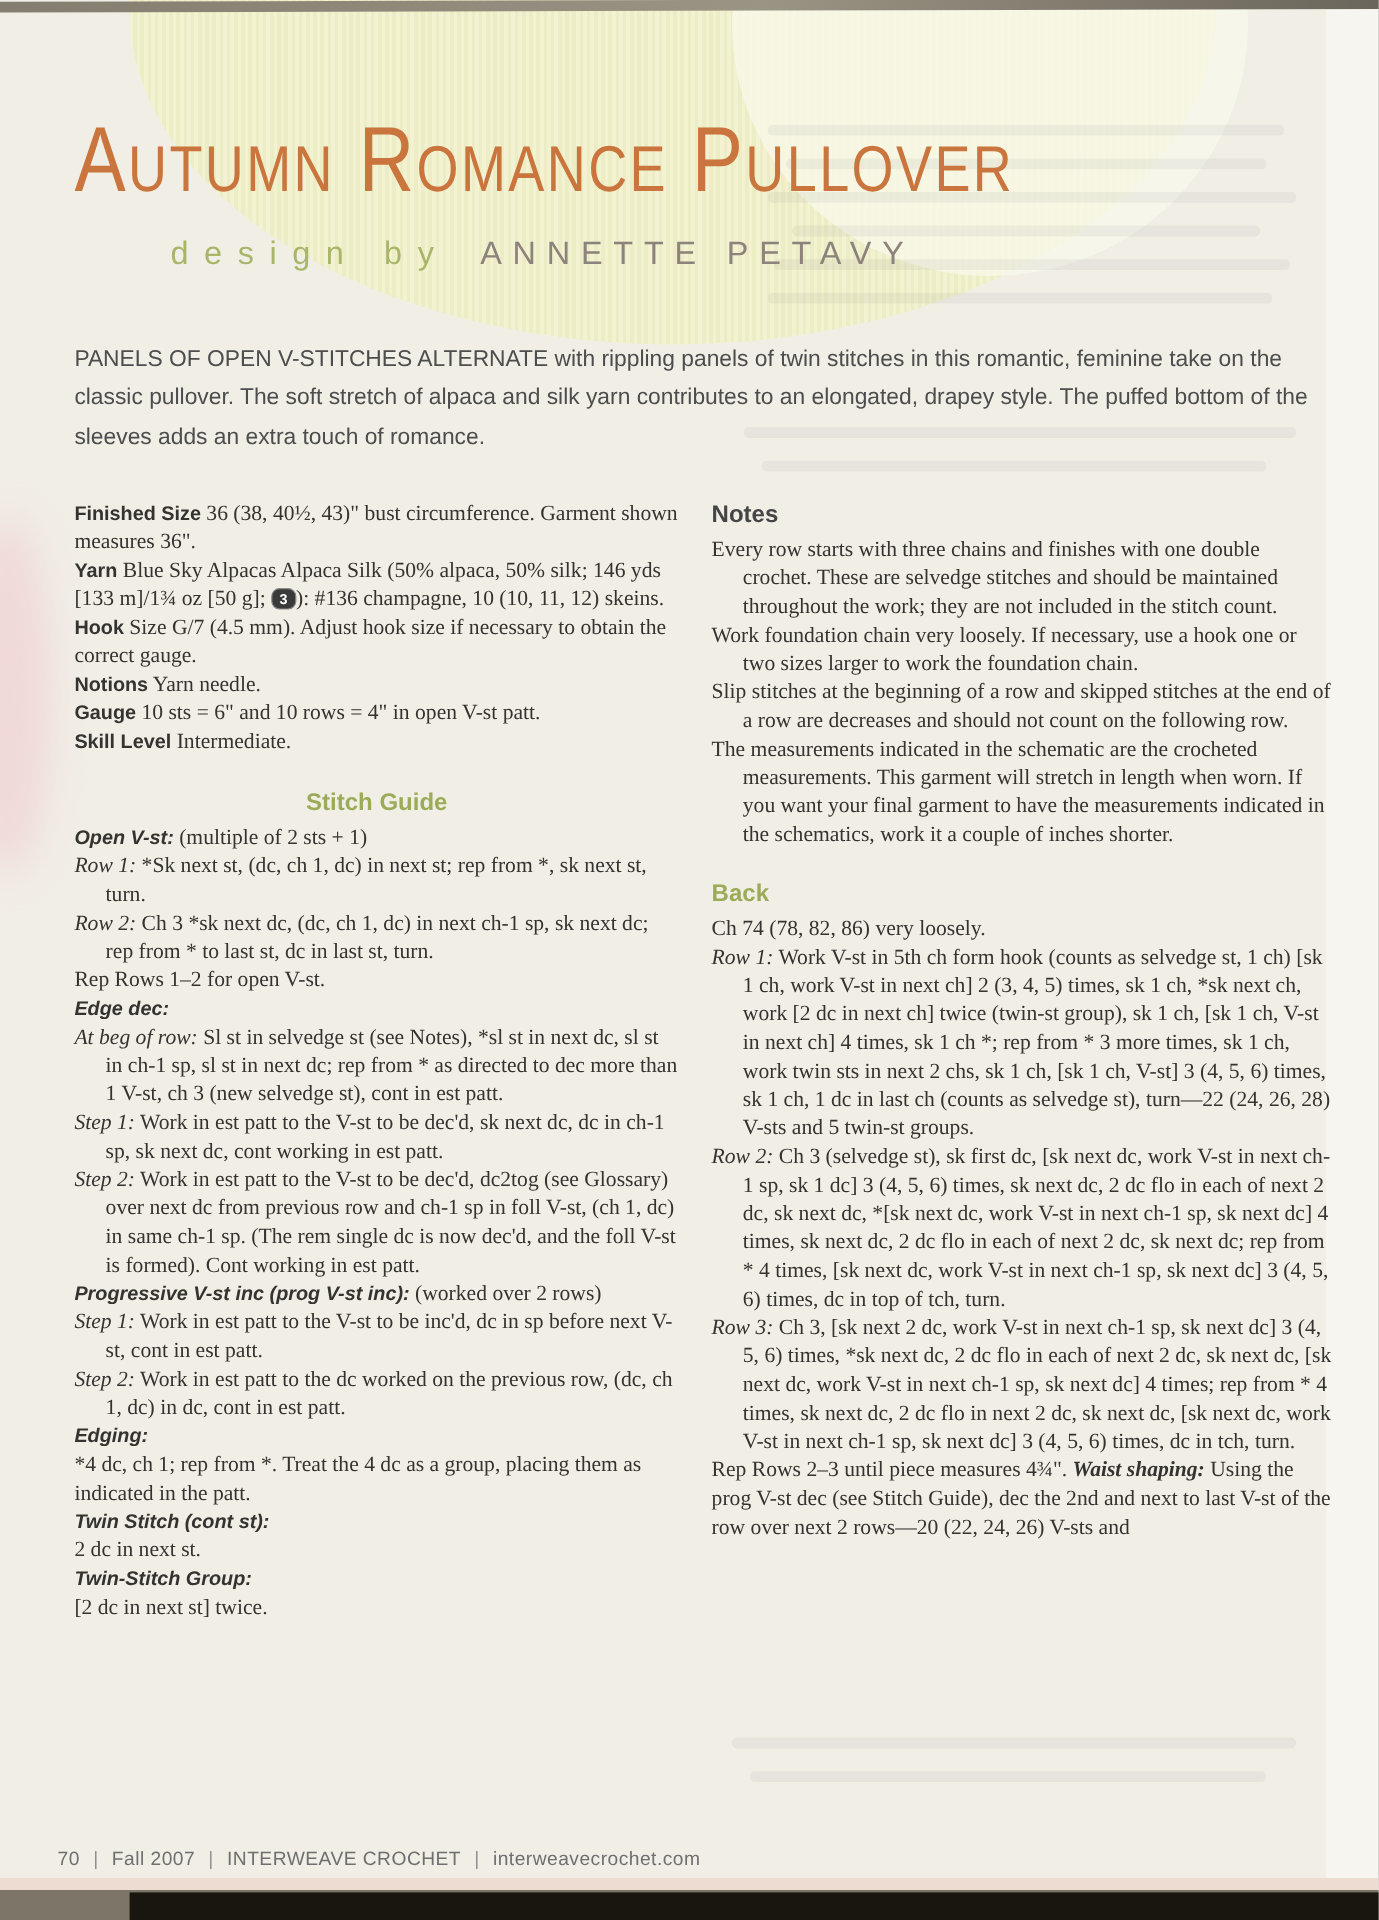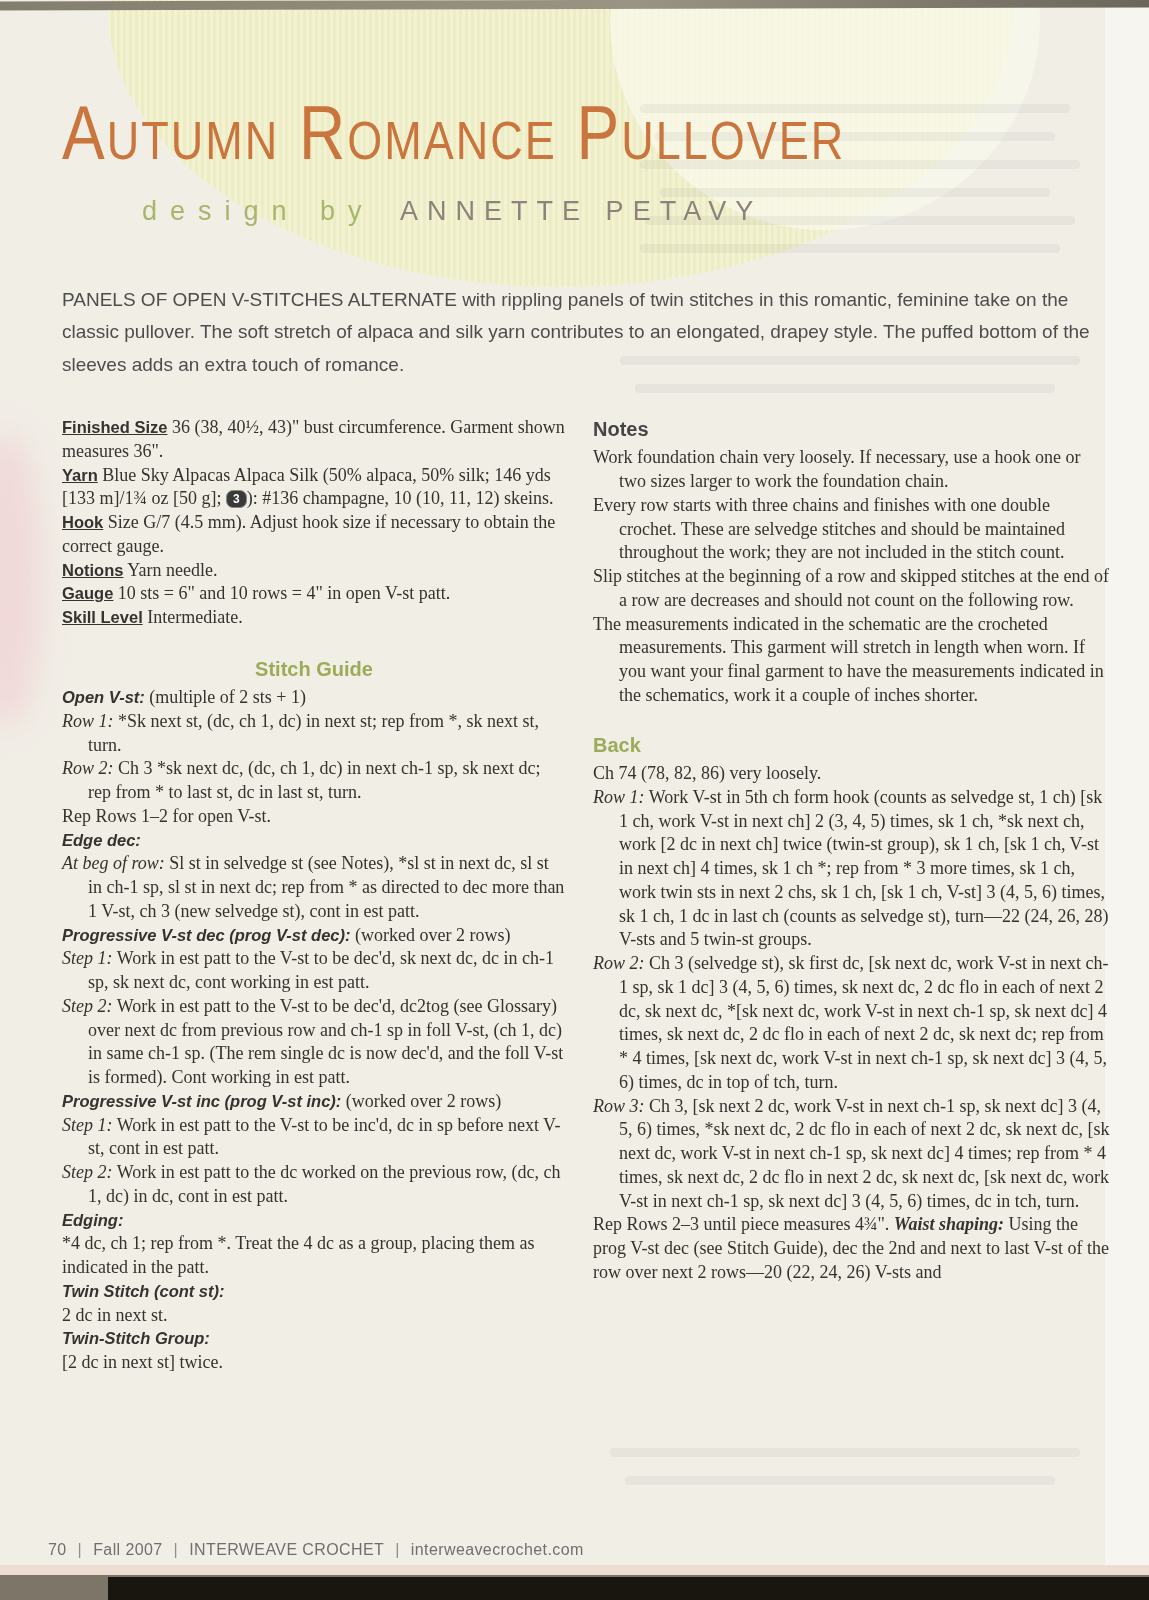--- a/index.html
+++ b/index.html
@@ -33,21 +33,21 @@
 
   .intro{position:absolute;left:62px;top:284px;width:1042px;margin:0;
       font-family:"Liberation Sans",sans-serif;font-size:19px;line-height:1.7;color:#4d4d4d;}
 
   .col{position:absolute;top:416px;font-size:18px;line-height:1.32;}
   .col-left{left:62px;width:504px;}
   .col-right{left:593px;width:518px;}
 
   .col p{margin:0;}
   .hang{padding-left:26px;text-indent:-26px;}
-  .mat-label{font-family:"Liberation Sans",sans-serif;font-weight:bold;font-size:16.5px;text-decoration:underline;}
+  .mat-label{font-family:"Liberation Sans",sans-serif;font-weight:bold;font-size:16.5px;}
   .badge{display:inline-block;background:#3a3a3a;color:#fff;font-family:"Liberation Sans",sans-serif;
       font-size:12px;font-weight:bold;border-radius:7px;padding:0 6px;line-height:16px;
       vertical-align:1px;border:1px solid #8a8a8a;text-indent:0;}
 
   .h-green{font-family:"Liberation Sans",sans-serif;color:#9cab58;font-size:20px;margin:24px 0 4px;font-weight:bold;}
   .h-dark{font-family:"Liberation Sans",sans-serif;color:#454545;font-size:20px;margin:0 0 4px;font-weight:600;}
   .col-left .h-green:first-of-type{margin-top:26px;text-align:center;}
 
   .sg-sans{font-family:"Liberation Sans",sans-serif;font-weight:bold;font-style:italic;font-size:16.5px;}
   .it-serif{font-style:italic;}
@@ -106,41 +106,40 @@
 
       <h2 class="h-green">Stitch Guide</h2>
 
       <div>
         <p><span class="sg-sans">Open V-st:</span> <span>(multiple of 2 sts + 1)</span></p>
         <p class="hang"><span class="it-serif">Row 1:</span> <span>*Sk next st, (dc, ch 1, dc) in next st; rep from *, sk next st, turn.</span></p>
         <p class="hang"><span class="it-serif">Row 2:</span> <span>Ch 3 *sk next dc, (dc, ch 1, dc) in next ch-1 sp, sk next dc; rep from * to last st, dc in last st, turn.</span></p>
         <p>Rep Rows 1–2 for open V-st.</p>
         <p><span class="sg-sans">Edge dec:</span></p>
         <p class="hang"><span class="it-serif">At beg of row:</span> <span>Sl st in selvedge st (see Notes), *sl st in next dc, sl st in ch-1 sp, sl st in next dc; rep from * as directed to dec more than 1 V-st, ch 3 (new selvedge st), cont in est patt.</span></p>
-        <p><span class="sg-sans">Progressive V-st dec (prog V-st dec):</span> <span>(worked over 2 rows)</span></p>
         <p class="hang"><span class="it-serif">Step 1:</span> <span>Work in est patt to the V-st to be dec'd, sk next dc, dc in ch-1 sp, sk next dc, cont working in est patt.</span></p>
         <p class="hang"><span class="it-serif">Step 2:</span> <span>Work in est patt to the V-st to be dec'd, dc2tog (see Glossary) over next dc from previous row and ch-1 sp in foll V-st, (ch 1, dc) in same ch-1 sp. (The rem single dc is now dec'd, and the foll V-st is formed). Cont working in est patt.</span></p>
         <p><span class="sg-sans">Progressive V-st inc (prog V-st inc):</span> <span>(worked over 2 rows)</span></p>
         <p class="hang"><span class="it-serif">Step 1:</span> <span>Work in est patt to the V-st to be inc'd, dc in sp before next V-st, cont in est patt.</span></p>
         <p class="hang"><span class="it-serif">Step 2:</span> <span>Work in est patt to the dc worked on the previous row, (dc, ch 1, dc) in dc, cont in est patt.</span></p>
         <p><span class="sg-sans">Edging:</span></p>
         <p>*4 dc, ch 1; rep from *. Treat the 4 dc as a group, placing them as indicated in the patt.</p>
         <p><span class="sg-sans">Twin Stitch (cont st):</span></p>
         <p>2 dc in next st.</p>
         <p><span class="sg-sans">Twin-Stitch Group:</span></p>
         <p>[2 dc in next st] twice.</p>
       </div>
     </div>
 
     <div class="col col-right">
 
       <h2 class="h-dark">Notes</h2>
       <div>
+        <p class="hang">Every row starts with three chains and finishes with one double crochet. These are selvedge stitches and should be maintained throughout the work; they are not included in the stitch count.</p>
         <p class="hang">Work foundation chain very loosely. If necessary, use a hook one or two sizes larger to work the foundation chain.</p>
-        <p class="hang">Every row starts with three chains and finishes with one double crochet. These are selvedge stitches and should be maintained throughout the work; they are not included in the stitch count.</p>
         <p class="hang">Slip stitches at the beginning of a row and skipped stitches at the end of a row are decreases and should not count on the following row.</p>
         <p class="hang">The measurements indicated in the schematic are the crocheted measurements. This garment will stretch in length when worn. If you want your final garment to have the measurements indicated in the schematics, work it a couple of inches shorter.</p>
       </div>
 
       <h2 class="h-green">Back</h2>
       <div>
         <p>Ch 74 (78, 82, 86) very loosely.</p>
         <p class="hang"><span class="it-serif">Row 1:</span> <span>Work V-st in 5th ch form hook (counts as selvedge st, 1 ch) [sk 1 ch, work V-st in next ch] 2 (3, 4, 5) times, sk 1 ch, *sk next ch, work [2 dc in next ch] twice (twin-st group), sk 1 ch, [sk 1 ch, V-st in next ch] 4 times, sk 1 ch *; rep from * 3 more times, sk 1 ch, work twin sts in next 2 chs, sk 1 ch, [sk 1 ch, V-st] 3 (4, 5, 6) times, sk 1 ch, 1 dc in last ch (counts as selvedge st), turn—22 (24, 26, 28) V-sts and 5 twin-st groups.</span></p>
         <p class="hang"><span class="it-serif">Row 2:</span> <span>Ch 3 (selvedge st), sk first dc, [sk next dc, work V-st in next ch-1 sp, sk 1 dc] 3 (4, 5, 6) times, sk next dc, 2 dc flo in each of next 2 dc, sk next dc, *[sk next dc, work V-st in next ch-1 sp, sk next dc] 4 times, sk next dc, 2 dc flo in each of next 2 dc, sk next dc; rep from * 4 times, [sk next dc, work V-st in next ch-1 sp, sk next dc] 3 (4, 5, 6) times, dc in top of tch, turn.</span></p>
         <p class="hang"><span class="it-serif">Row 3:</span> <span>Ch 3, [sk next 2 dc, work V-st in next ch-1 sp, sk next dc] 3 (4, 5, 6) times, *sk next dc, 2 dc flo in each of next 2 dc, sk next dc, [sk next dc, work V-st in next ch-1 sp, sk next dc] 4 times; rep from * 4 times, sk next dc, 2 dc flo in next 2 dc, sk next dc, [sk next dc, work V-st in next ch-1 sp, sk next dc] 3 (4, 5, 6) times, dc in tch, turn.</span></p>

